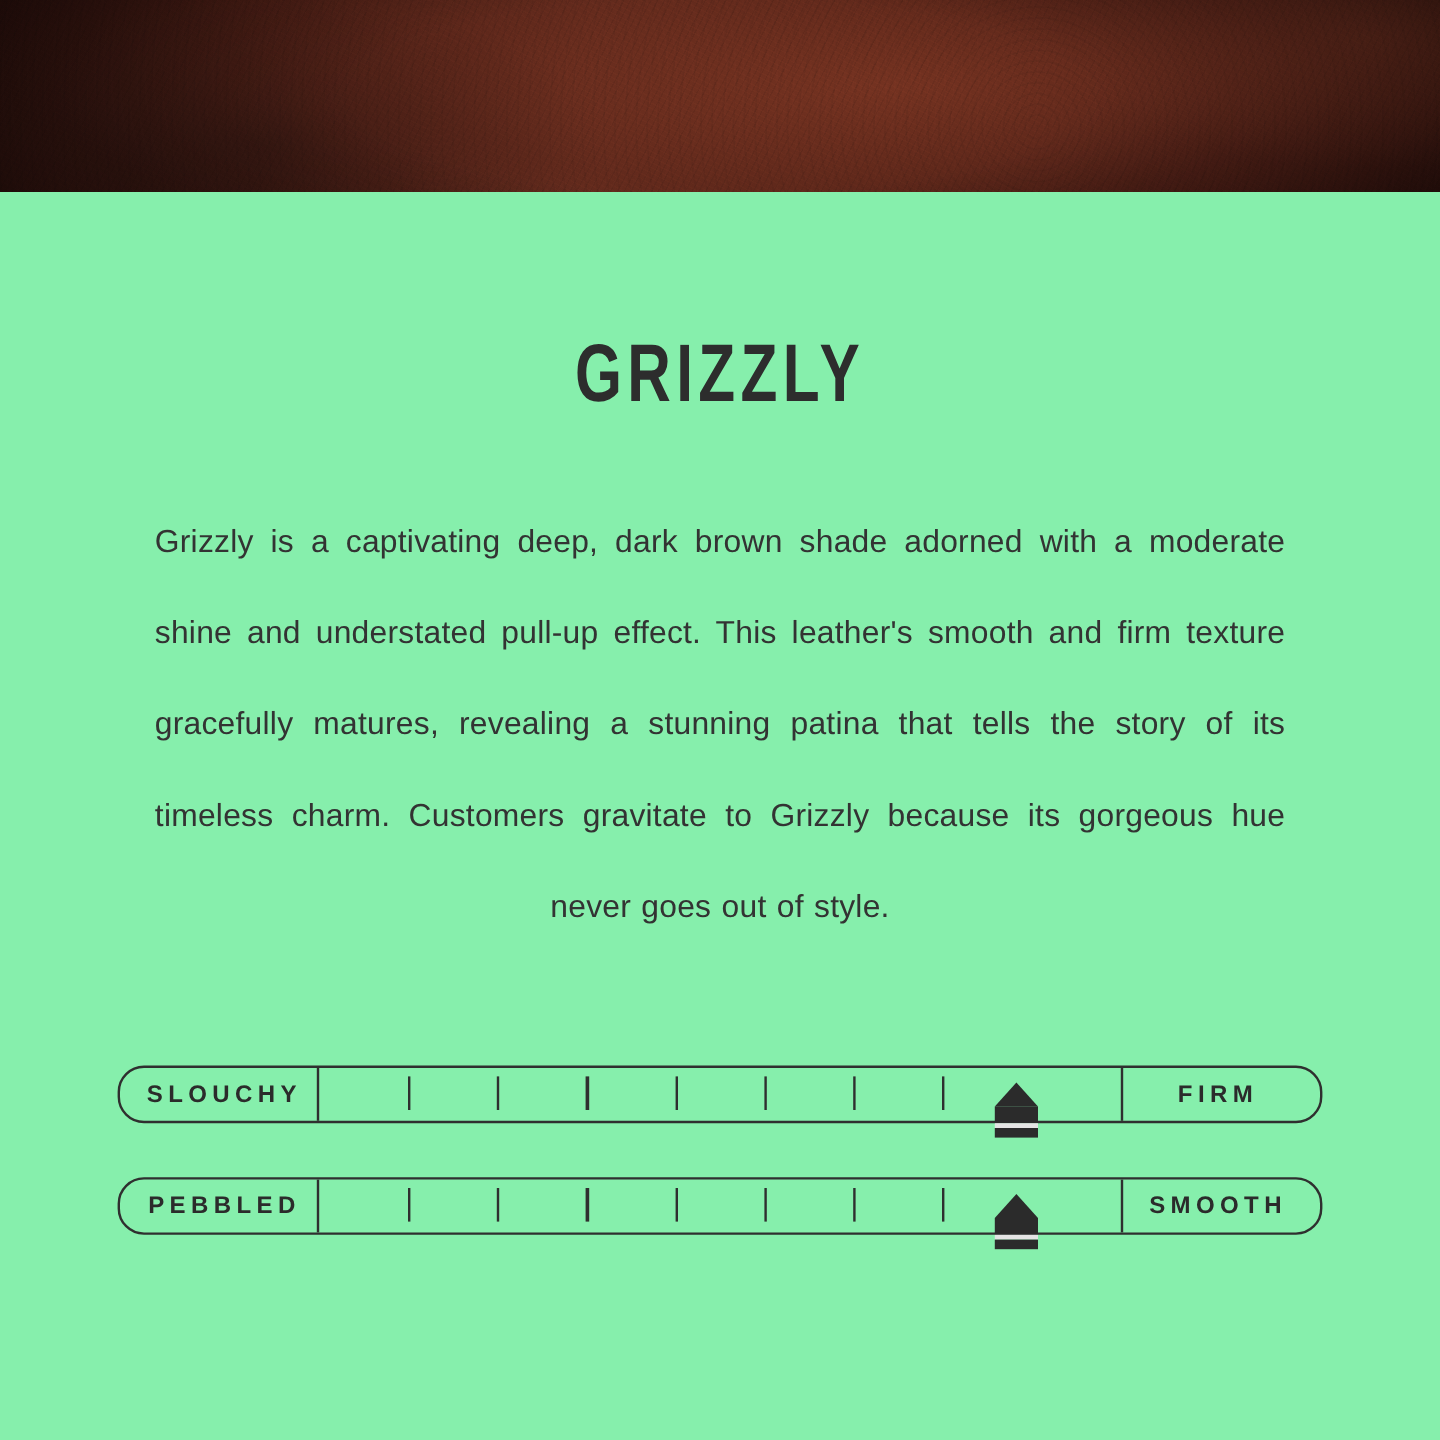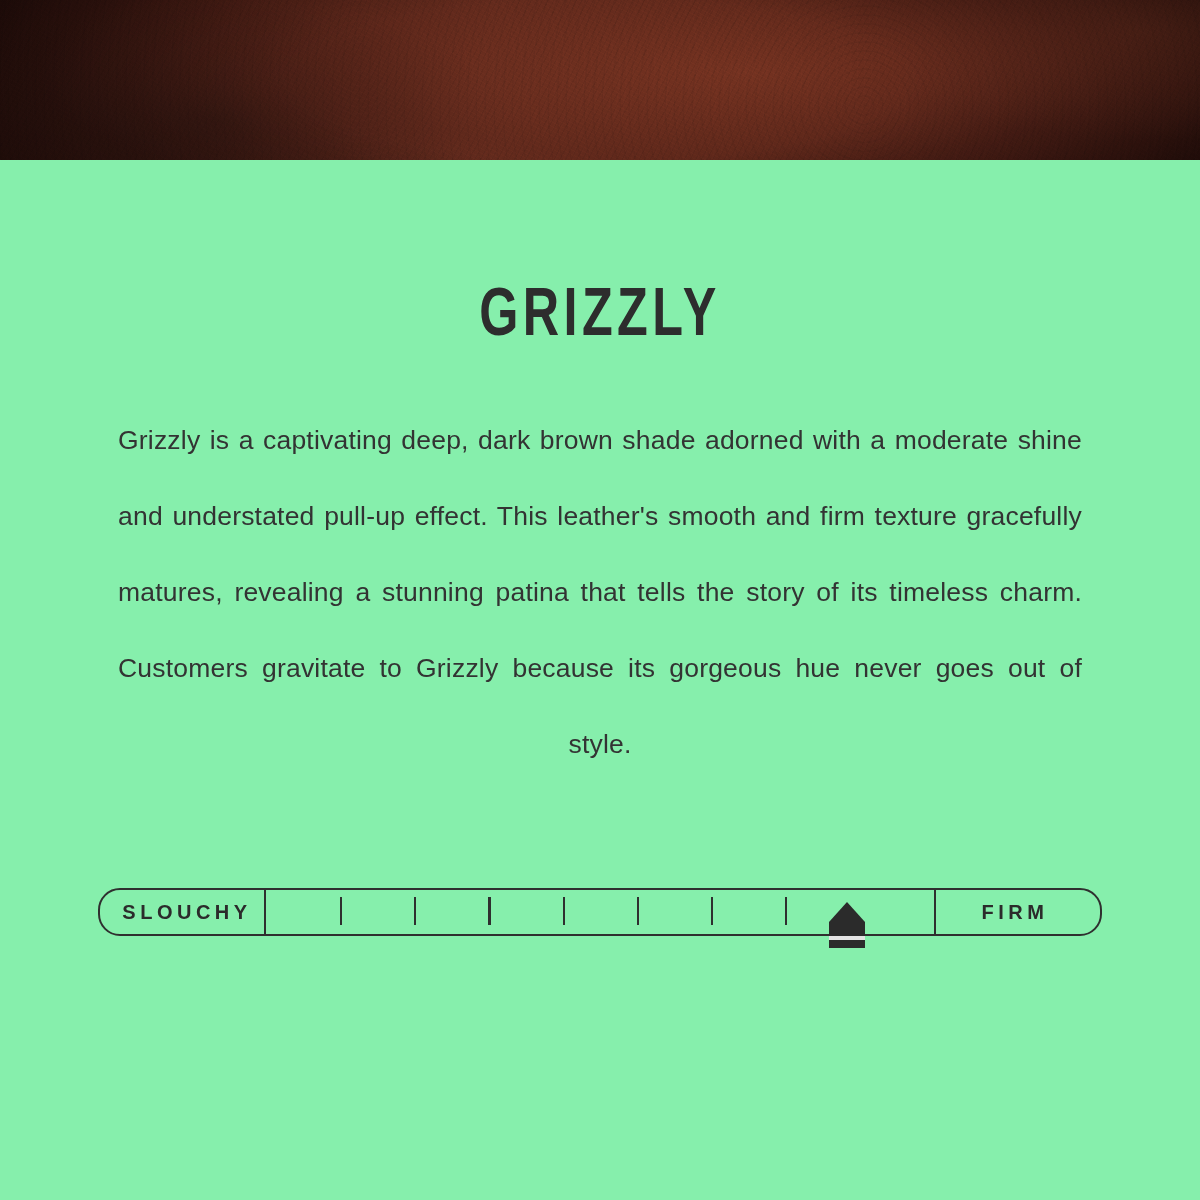--- a/index.html
+++ b/index.html
@@ -62,21 +62,21 @@
     font-family: "Liberation Sans", sans-serif;
     font-weight: 700;
     font-size: 68px;
     letter-spacing: 6px;
     color: #2d2d2d;
     transform: scaleX(0.74);
     transform-origin: center;
   }
 
   .description {
-    margin: 0;
+    margin: 11px;
     padding-top: 52px;
     text-align: justify;
     text-align-last: center;
     font-family: "Liberation Sans", sans-serif;
     font-size: 26.5px;
     line-height: 76px;
     color: #333333;
     letter-spacing: 0.2px;
     word-spacing: 1px;
   }
@@ -203,15 +203,36 @@
             <div class="head"></div>
             <div class="body"></div>
             <div class="stripe"></div>
             <div class="foot"></div>
           </div>
         </div>
         <div class="scale-label right">FIRM</div>
       </div>
     </div>
 
+    <div class="scale-row">
+      <div class="scale-bar">
+        <div class="scale-label left">PEBBLED</div>
+        <div class="scale-track">
+          <div class="tick" style="left:11.1%"></div>
+          <div class="tick" style="left:22.2%"></div>
+          <div class="tick" style="left:33.3%"></div>
+          <div class="tick" style="left:44.4%"></div>
+          <div class="tick" style="left:55.5%"></div>
+          <div class="tick" style="left:66.6%"></div>
+          <div class="tick" style="left:77.7%"></div>
+          <div class="marker" style="left:87%">
+            <div class="head"></div>
+            <div class="body"></div>
+            <div class="stripe"></div>
+            <div class="foot"></div>
+          </div>
+        </div>
+        <div class="scale-label right">SMOOTH</div>
+      </div>
+    </div>
 
   </div>
 </div>
 
 </body></html>

